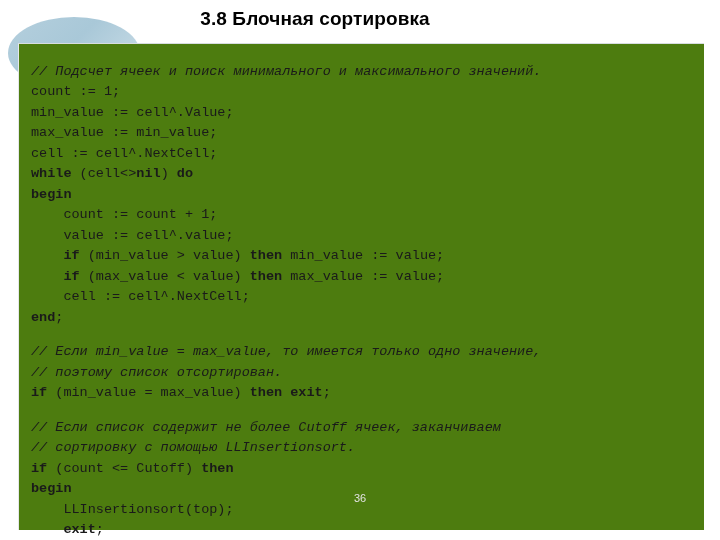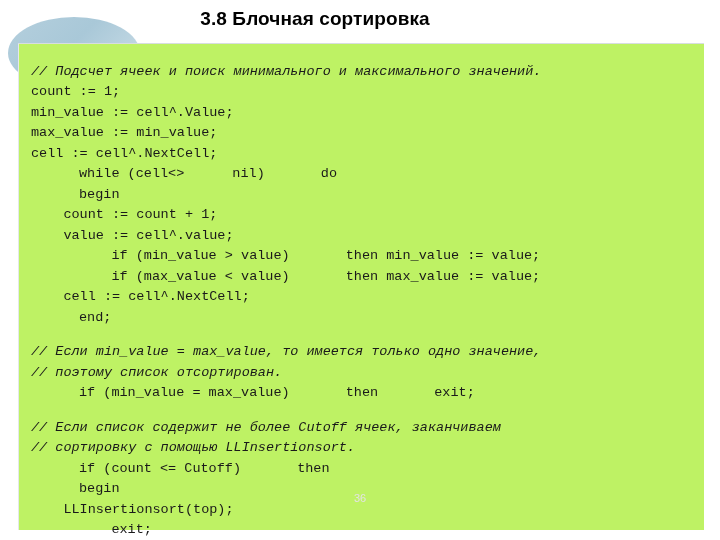--- a/index.html
+++ b/index.html
@@ -52,41 +52,41 @@
     line-height: 24px;
   }
 
   
   #code-panel {
     position: absolute;
     left: 18px;
     top: 43px;
     width: 686px;
     height: 487px;
-    background: #bef264;
+    background: #4d7c0f;
     border-top: 1px solid #d8dde0;
     border-left: 1px solid #e4e8ea;
     box-sizing: border-box;
     z-index: 2;
     padding: 4px 0 0 0;
   }
 
   .code-block {
     font-family: "Liberation Mono", "DejaVu Sans Mono", monospace;
     font-size: 13.5px;
     line-height: 20.5px;
     color: #1a1a1a;
     white-space: pre;
     padding-left: 12px;
   }
 
   .line { height: 20.5px; white-space: pre; }
   .blank { height: 14px; }
   .cmt { font-style: italic; color: #1a1a1a; }
-  .kw  { font-weight: normal; margin-left: 48px; }
+  .kw  { font-weight: bold; }
 
   
   #page-number {
     position: absolute;
     left: 0;
     top: 492px;
     width: 720px;
     text-align: center;
     font-family: "Liberation Sans", sans-serif;
     font-size: 11px;

